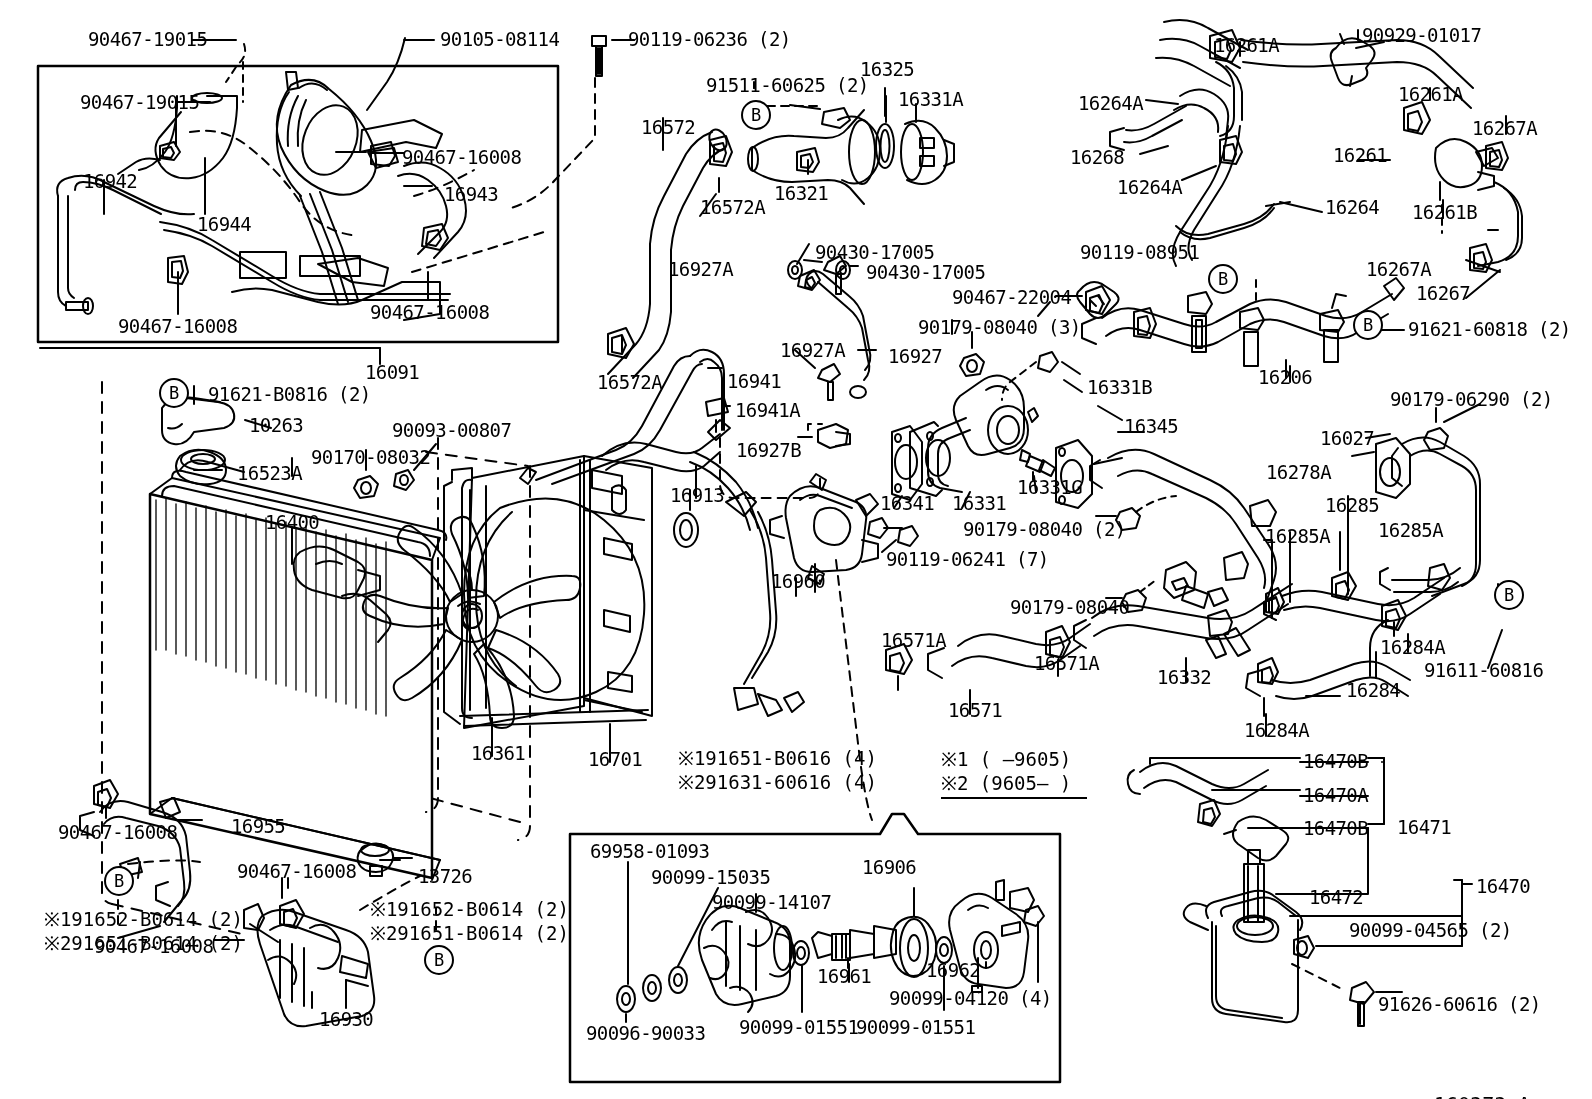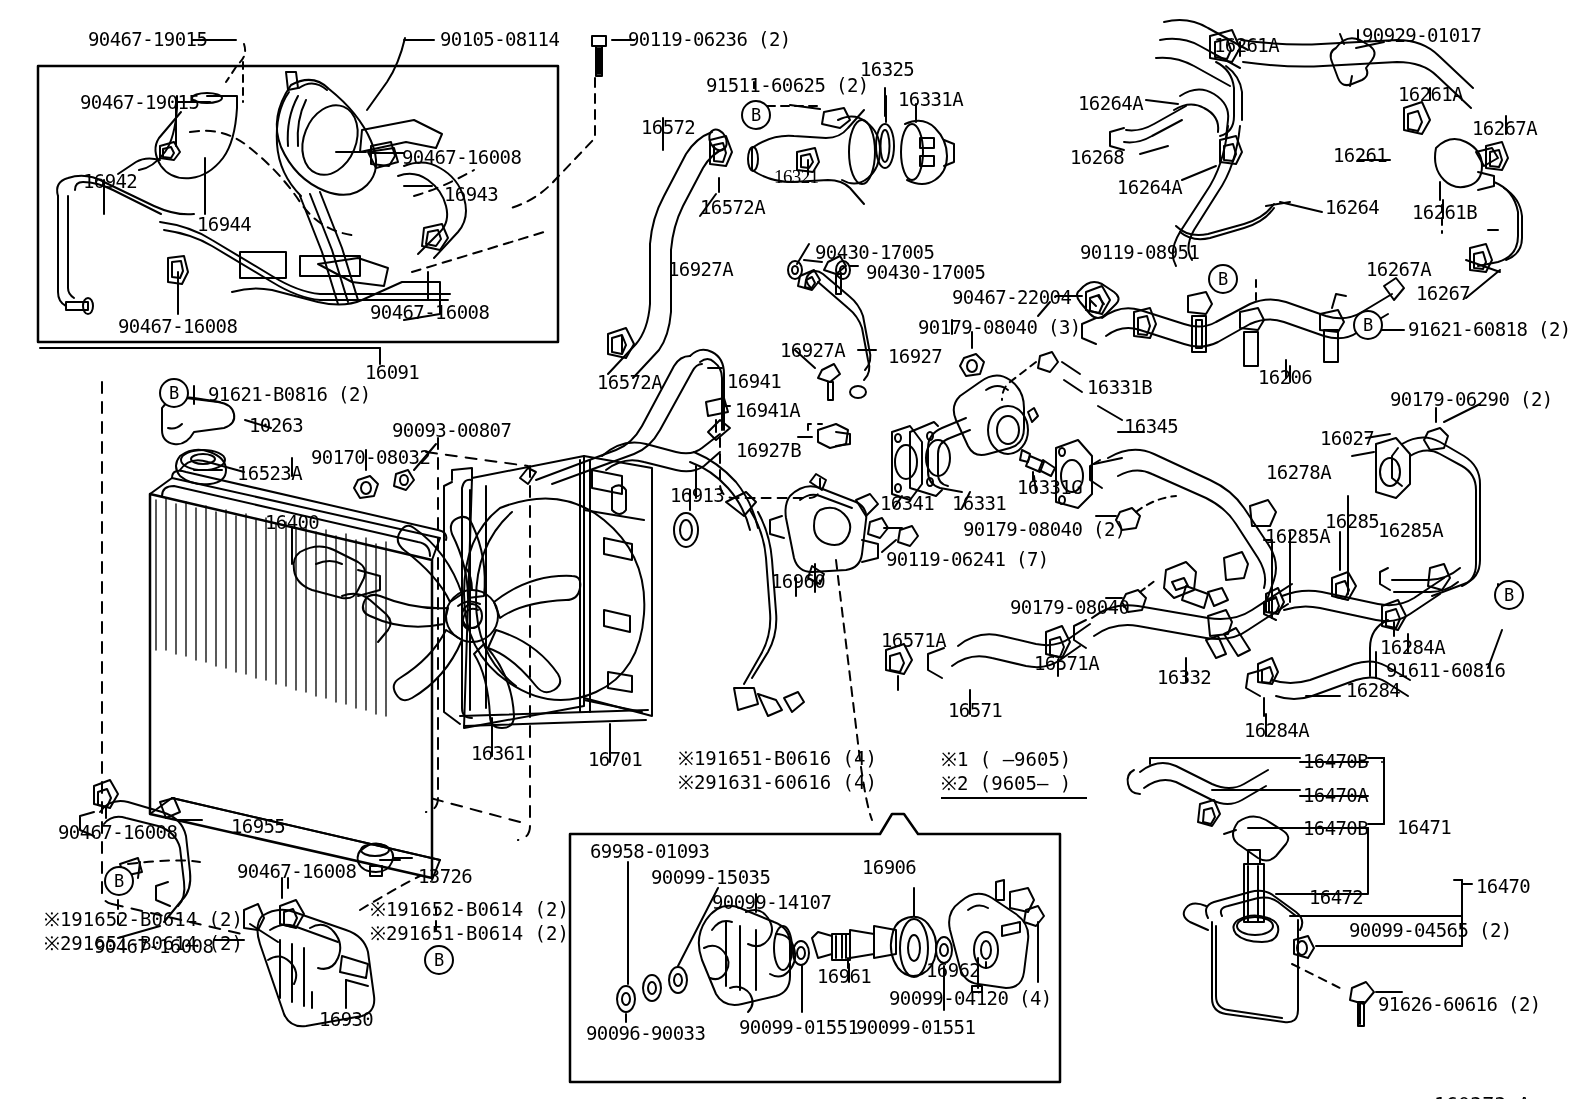--- a/index.html
+++ b/index.html
@@ -687,21 +687,21 @@
       <div class="lbl" style="left: 80px; top: 93px;">90467-19015</div>
       <div class="lbl" style="left: 1214px; top: 36px;">16261A</div>
       <div class="lbl" style="left: 1362px; top: 26px;">90929-01017</div>
       <div class="lbl" style="left: 1398px; top: 85px;">16261A</div>
       <div class="lbl" style="left: 1078px; top: 94px;">16264A</div>
       <div class="lbl" style="left: 641px; top: 118px;">16572</div>
       <div class="lbl" style="left: 1472px; top: 119px;">16267A</div>
       <div class="lbl" style="left: 1333px; top: 146px;">16261</div>
       <div class="lbl" style="left: 402px; top: 148px;">90467-16008</div>
       <div class="lbl" style="left: 1070px; top: 148px;">16268</div>
-      <div class="lbl" style="left: 774px; top: 167px; font-family: Liberation Serif, serif;">16321</div>
+      <div class="lbl" style="left: 774px; top: 184px;">16321</div>
       <div class="lbl" style="left: 444px; top: 185px;">16943</div>
       <div class="lbl" style="left: 1117px; top: 178px;">16264A</div>
       <div class="lbl" style="left: 83px; top: 172px;">16942</div>
       <div class="lbl" style="left: 700px; top: 198px;">16572A</div>
       <div class="lbl" style="left: 1325px; top: 198px;">16264</div>
       <div class="lbl" style="left: 1412px; top: 203px;">16261B</div>
       <div class="lbl" style="left: 197px; top: 215px;">16944</div>
       <div class="lbl" style="left: 1366px; top: 260px;">16267A</div>
       <div class="lbl" style="left: 815px; top: 243px;">90430-17005</div>
       <div class="lbl" style="left: 1080px; top: 243px;">90119-08951</div>
@@ -727,32 +727,32 @@
       <div class="lbl" style="left: 1320px; top: 429px;">16027</div>
       <div class="lbl" style="left: 249px; top: 416px;">10263</div>
       <div class="lbl" style="left: 392px; top: 421px;">90093-00807</div>
       <div class="lbl" style="left: 736px; top: 441px;">16927B</div>
       <div class="lbl" style="left: 1266px; top: 463px;">16278A</div>
       <div class="lbl" style="left: 237px; top: 464px;">16523A</div>
       <div class="lbl" style="left: 311px; top: 448px;">90170-08032</div>
       <div class="lbl" style="left: 880px; top: 494px;">16341</div>
       <div class="lbl" style="left: 952px; top: 494px;">16331</div>
       <div class="lbl" style="left: 1017px; top: 478px;">16331G</div>
-      <div class="lbl" style="left: 1325px; top: 512px;">16285</div>
+      <div class="lbl" style="left: 1325px; top: 496px;">16285</div>
       <div class="lbl" style="left: 670px; top: 486px;">16913</div>
       <div class="lbl" style="left: 265px; top: 513px;">16400</div>
       <div class="lbl" style="left: 1265px; top: 527px;">16285A</div>
       <div class="lbl" style="left: 1378px; top: 521px;">16285A</div>
       <div class="lbl" style="left: 963px; top: 520px;">90179-08040 (2)</div>
       <div class="lbl" style="left: 886px; top: 550px;">90119-06241 (7)</div>
       <div class="lbl" style="left: 771px; top: 572px;">16960</div>
       <div class="lbl" style="left: 1010px; top: 598px;">90179-08040</div>
       <div class="lbl" style="left: 881px; top: 631px;">16571A</div>
       <div class="lbl" style="left: 1380px; top: 638px;">16284A</div>
-      <div class="lbl" style="left: 1386px; top: 661px; text-align: right;">91611-60816</div>
+      <div class="lbl" style="left: 1424px; top: 661px; text-align: right;">91611-60816</div>
       <div class="lbl" style="left: 1157px; top: 668px;">16332</div>
       <div class="lbl" style="left: 1034px; top: 654px;">16571A</div>
       <div class="lbl" style="left: 948px; top: 701px;">16571</div>
       <div class="lbl" style="left: 1346px; top: 681px;">16284</div>
       <div class="lbl" style="left: 1244px; top: 721px;">16284A</div>
       <div class="lbl" style="left: 471px; top: 744px;">16361</div>
       <div class="lbl" style="left: 588px; top: 750px;">16701</div>
       <div class="lbl" style="left: 1303px; top: 752px;">16470B</div>
       <div class="lbl" style="left: 1303px; top: 786px;">16470A</div>
       <div class="lbl" style="left: 1303px; top: 819px;">16470B</div>

